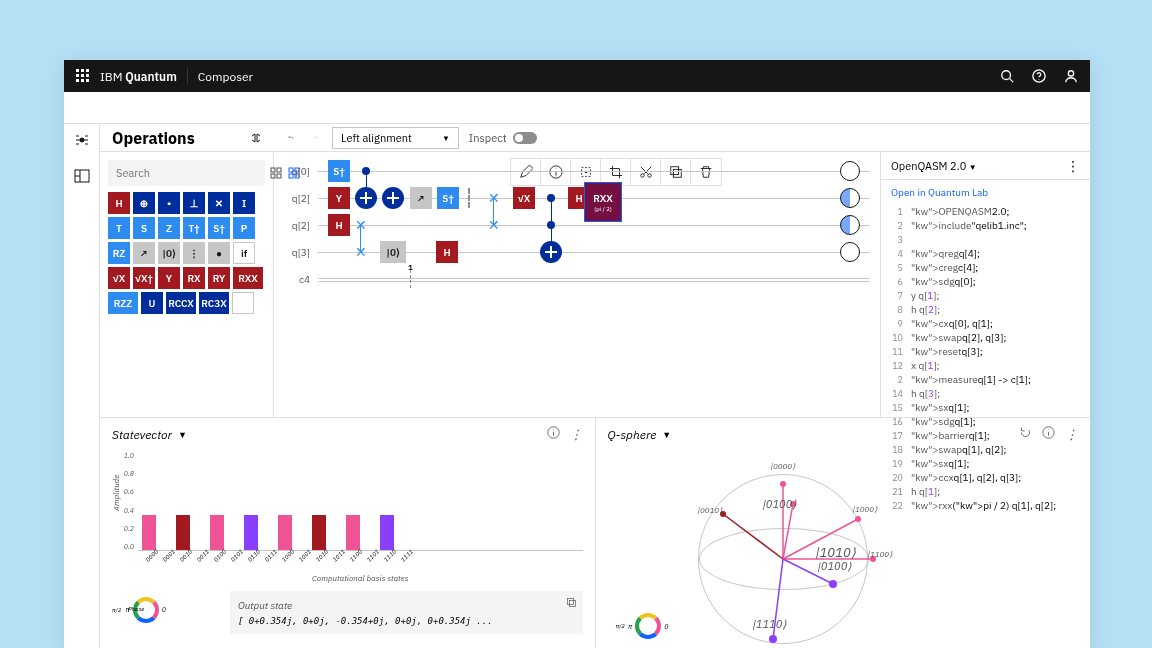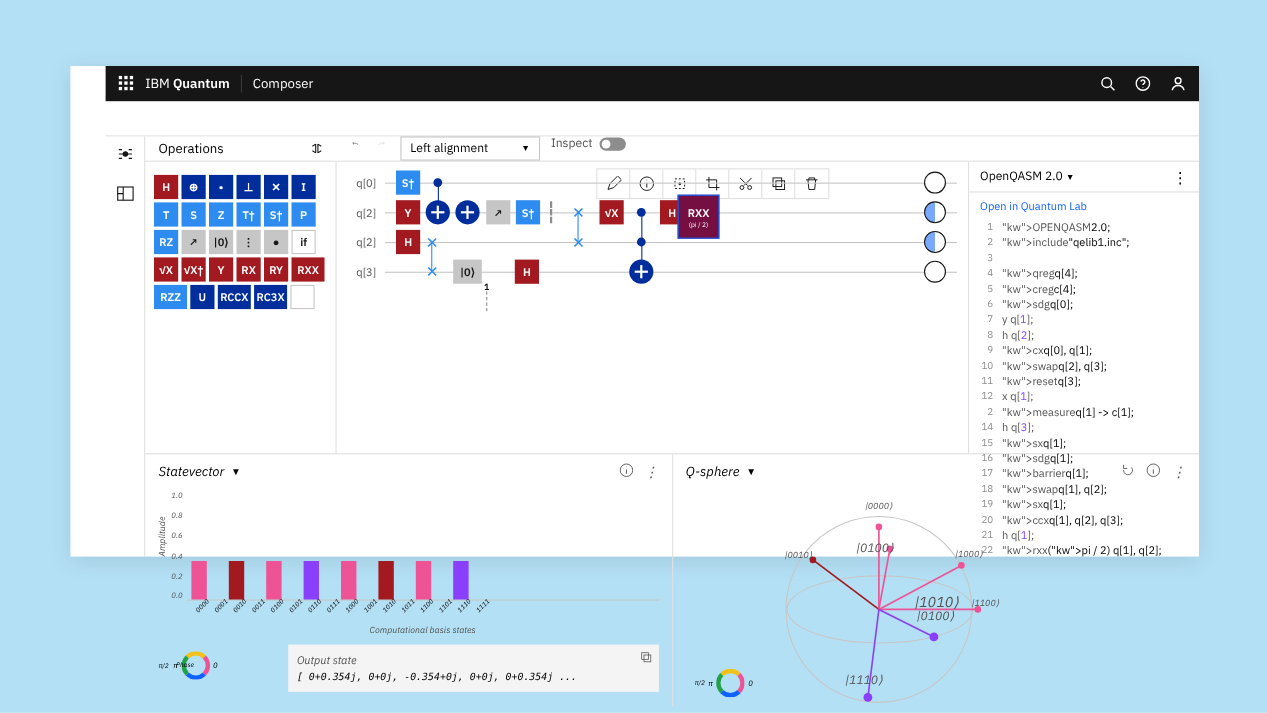--- a/index.html
+++ b/index.html
@@ -1,17 +1,17 @@
 <!DOCTYPE html>
 <html><head>
 <meta charset="utf-8">
 <style>
 * { margin: 0; padding: 0; box-sizing: border-box; font-family: 'IBM Plex Sans', -apple-system, sans-serif; }
 body { background: #b4e0f5; width: 1152px; height: 648px; overflow: hidden; position: relative; }
-.app-window { position: absolute; left: 64px; top: 60px; width: 1026px; height: 446px; background: #fff; box-shadow: 0 4px 20px rgba(0,0,0,0.1); padding-left: 32px; }
+.app-window { position: absolute; left: 64px; top: 60px; width: 1026px; height: 588px; background: #fff; box-shadow: 0 4px 20px rgba(0,0,0,0.1); }
 .topbar { background: #161616; height: 32px; display: flex; align-items: center; padding: 0 12px; color: #fff; font-size: 12px; }
 .apps-icon { width: 14px; height: 14px; display: grid; grid-template-columns: repeat(3,3px); grid-template-rows: repeat(3,3px); gap: 2px; margin-right: 10px; }
 .apps-icon span { background: #fff; }
 .brand { font-size: 12px; }
 .brand b { font-weight: 600; }
 .divider-v { width: 1px; height: 16px; background: #393939; margin: 0 10px; }
 .topbar-right { margin-left: auto; display: flex; gap: 18px; align-items: center; }
 .topbar-right svg { stroke: #fff; }
 .header { height: 32px; display: flex; align-items: center; border-bottom: 1px solid #e0e0e0; }
 .header-left { display: flex; align-items: center; padding: 0 12px; }
@@ -24,22 +24,22 @@
 .seed-val { font-size: 12px; margin-right: 6px; }
 .stepper { display: flex; flex-direction: column; margin-right: 18px; }
 .stepper span { width: 0; height: 0; border-left: 3px solid transparent; border-right: 3px solid transparent; }
 .stepper .up { border-bottom: 4px solid #161616; margin-bottom: 2px; }
 .stepper .dn { border-top: 4px solid #161616; }
 .setup-btn { background: #0f62fe; color: #fff; font-size: 12px; height: 32px; padding: 0 12px; display: flex; align-items: center; gap: 8px; border: none; }
 .main { display: flex; height: calc(100% - 64px); }
 .left-rail { width: 36px; border-right: 1px solid #e0e0e0; display: flex; flex-direction: column; align-items: center; padding-top: 8px; gap: 20px; }
 .content { flex: 1; display: flex; flex-direction: column; }
 .ops-header { height: 28px; display: flex; align-items: center; border-bottom: 1px solid #e0e0e0; }
-.ops-title { font-size: 12px; font-weight: 400; padding: 0 12px; width: 174px; display: flex; justify-content: space-between; align-items: center; }
-.canvas-toolbar { display: flex; align-items: flex-start; gap: 10px; padding: 0 10px; flex: 1; }
+.ops-title { font-size: 16px; font-weight: 700; padding: 0 12px; width: 174px; display: flex; justify-content: space-between; align-items: center; }
+.canvas-toolbar { display: flex; align-items: center; gap: 10px; padding: 0 10px; flex: 1; }
 .tb-btn { padding: 2px 4px; }
 .align-dd { border: 1px solid #c6c6c6; height: 22px; padding: 0 8px; font-size: 11px; display: flex; align-items: center; gap: 30px; }
 .inspect { font-size: 11px; color: #525252; display: flex; align-items: center; gap: 6px; }
 .toggle { width: 24px; height: 12px; background: #8d8d8d; border-radius: 6px; position: relative; }
 .toggle::after { content: ''; position: absolute; width: 8px; height: 8px; background: #fff; border-radius: 50%; top: 2px; left: 2px; }
 .mid-row { display: flex; height: 266px; border-bottom: 1px solid #e0e0e0; }
 .ops-panel { width: 174px; border-right: 1px solid #e0e0e0; padding: 8px; }
 .search-box { background: #f4f4f4; height: 26px; display: flex; align-items: center; padding: 0 8px; font-size: 11px; color: #8d8d8d; margin-bottom: 6px; }
 .search-box input { background: transparent; border: none; flex: 1; outline: none; font-size: 11px; }
 .gate-grid { display: flex; flex-wrap: wrap; gap: 3px; margin-top: 4px; }
@@ -172,20 +172,37 @@
             </div>
           <div class="inspect">
               <span>Inspect</span>
               <div class="toggle"></div>
             </div>
         </div>
       </div>
 
       <div class="mid-row">
         <div class="ops-panel">
+          <div class="search-box">
+            <input placeholder="Search" style="">
+            <span style="display:flex;gap:6px;margin-left:4px">
+              <svg width="12" height="12" viewBox="0 0 12 12" stroke="#525252" fill="none">
+                  <rect x="1" y="1" width="4" height="4"></rect>
+                  <rect x="7" y="1" width="4" height="4"></rect>
+                  <rect x="1" y="7" width="4" height="4"></rect>
+                  <rect x="7" y="7" width="4" height="4"></rect>
+                </svg>
+              <svg width="12" height="12" viewBox="0 0 12 12" stroke="#0f62fe" fill="none">
+                  <rect x="1" y="1" width="4" height="4"></rect>
+                  <rect x="7" y="1" width="4" height="4"></rect>
+                  <rect x="1" y="7" width="4" height="4"></rect>
+                  <rect x="7" y="7" width="4" height="4"></rect>
+                </svg>
+            </span>
+          </div>
           <div class="gate-grid" id="gate-grid">
               <div class="gate red">H</div>
               <div class="gate navy">⊕</div>
               <div class="gate navy">•</div>
               <div class="gate navy">⊥</div>
               <div class="gate navy">✕</div>
               <div class="gate navy">I</div>
               <div class="gate blue">T</div>
               <div class="gate blue">S</div>
               <div class="gate blue">Z</div>
@@ -296,20 +313,24 @@
             </div>
           <div class="qubit-row">
               <span class="q-label">q[3]</span>
               <div class="q-wire">
             <span class="swap-x" style="left:37px">✕</span>
             <span class="gate-on-wire" style="left:62px;background:#c6c6c6;color:#161616;width:26px">|0⟩</span>
             <span class="gate-on-wire" style="left:118px;background:#a2191f">H</span>
             <div class="cnot-circle" style="left:222px"></div>
             <div class="meas-circle" style="background:linear-gradient(90deg,#fff 50%,#fff 50%)"></div>
           </div>
+            </div>
+          <div class="qubit-row">
+              <span class="q-label">c4</span>
+              <div class="c-wire"></div>
             </div>
 
           <div class="rxx-gate">
             <div style="font-size:10px;font-weight:600">RXX</div>
             <div style="font-size:6px">(pi / 2)</div>
           </div>
           <div style="position:absolute;left:136px;top:118px;border-left:1px dashed #8d8d8d;height:18px"></div>
           <div style="position:absolute;left:134px;top:110px;font-size:8px;font-weight:600">1</div>
         </div>
 

